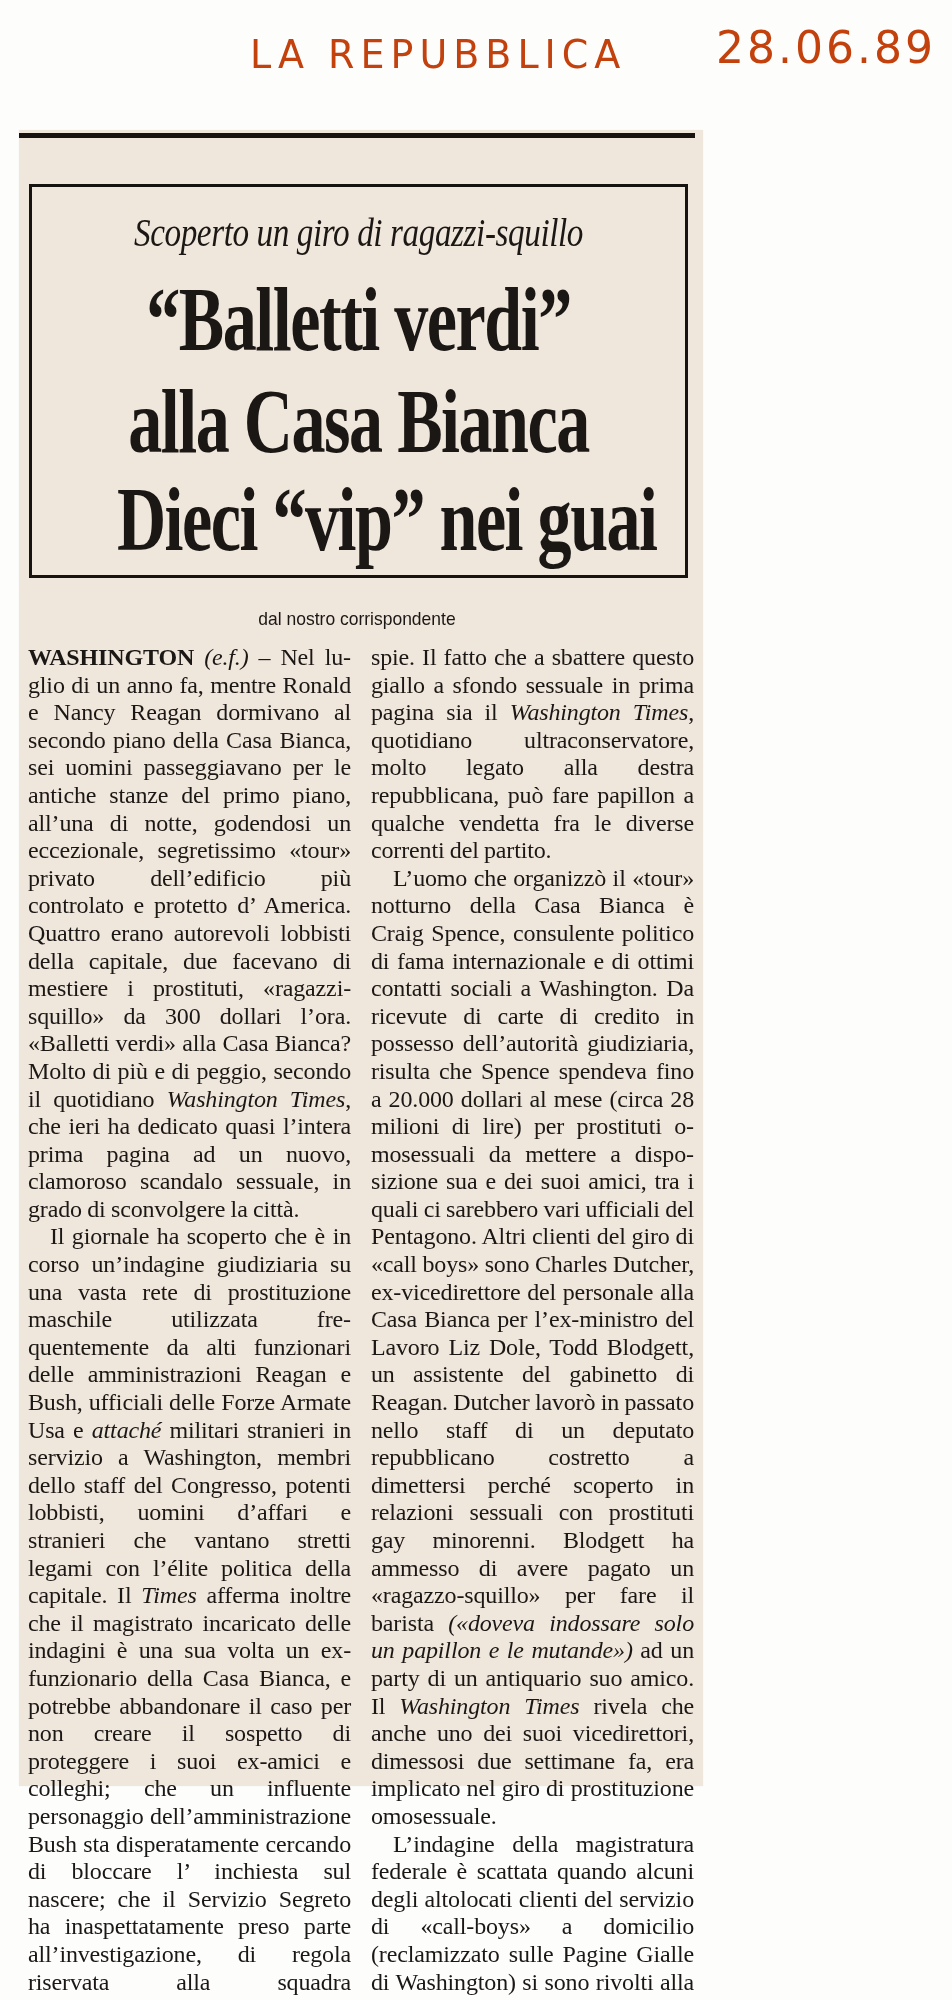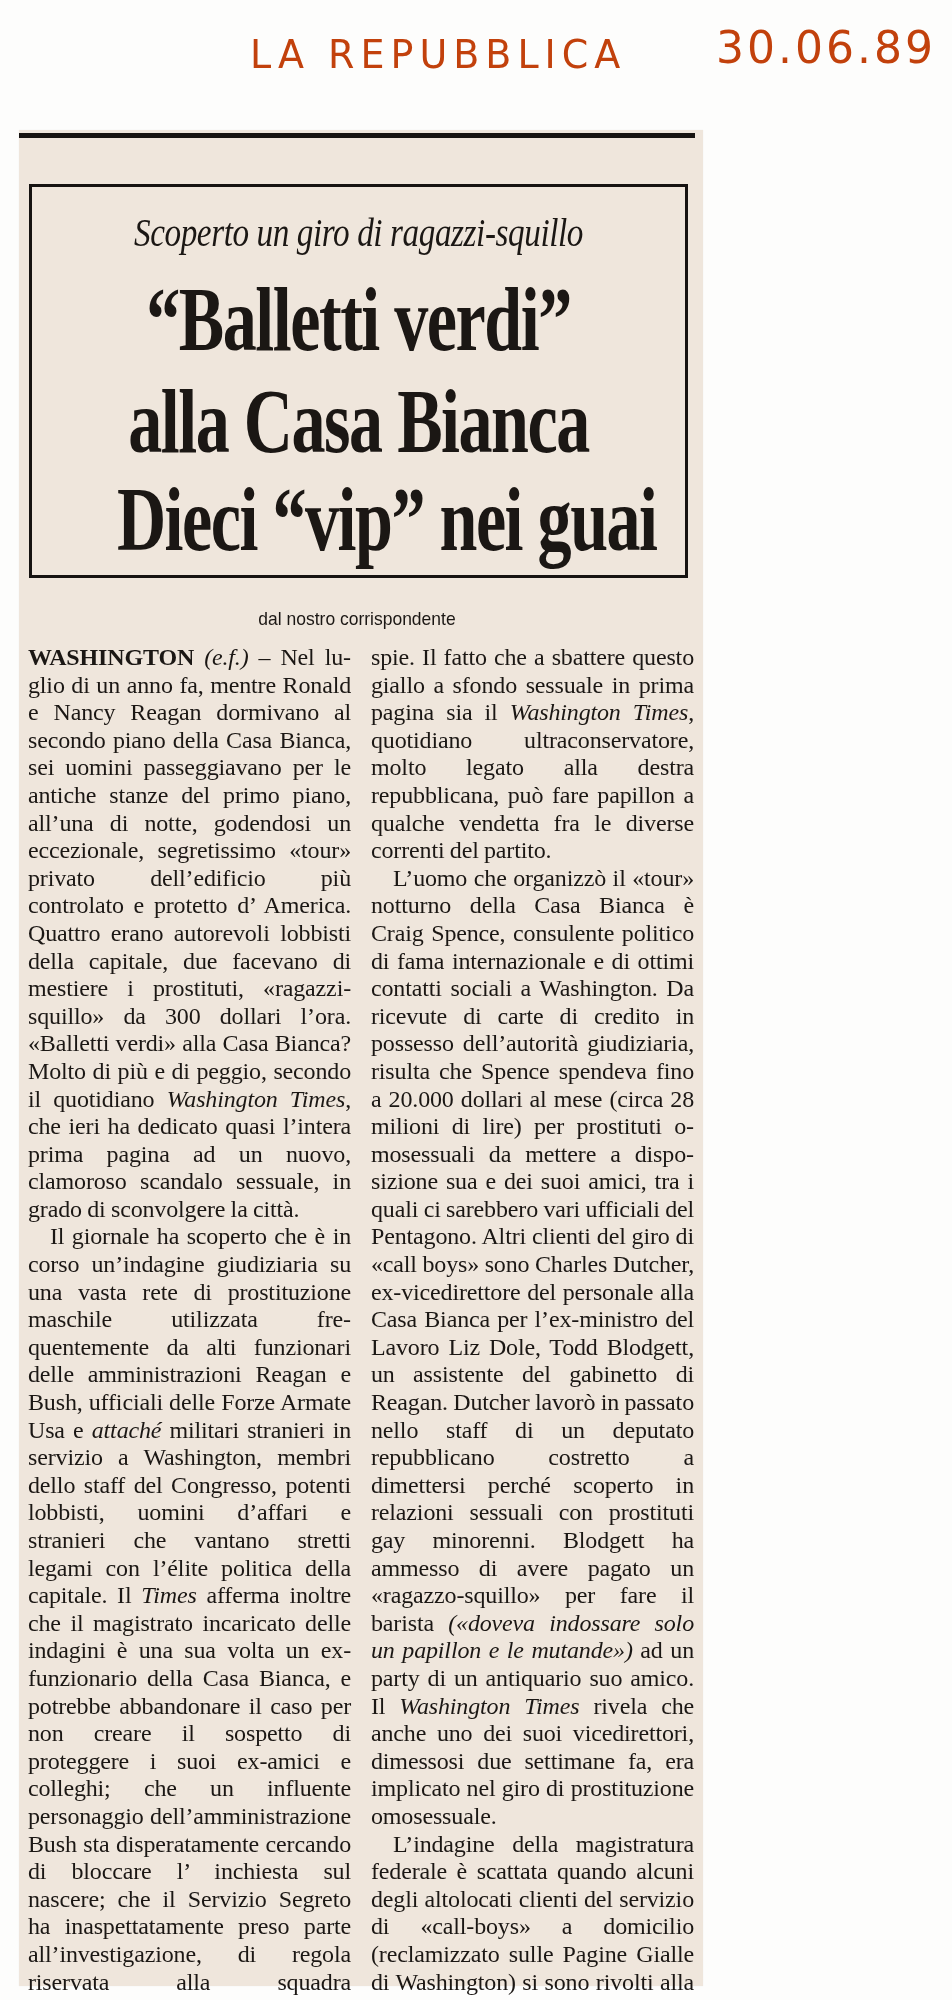--- a/index.html
+++ b/index.html
@@ -44,21 +44,21 @@
       letter-spacing: 3px;
       white-space: nowrap;
     }
 
     
     .clipping {
       position: absolute;
       left: 19px;
       top: 130px;
       width: 684px;
-      height: 1856px;
+      height: 1656px;
       background: #efe6dc;
       box-shadow: 0 0 1px rgba(0,0,0,0.08);
     }
     .top-rule {
       position: absolute;
       left: 0;
       top: 3px;
       width: 676px;
       height: 5px;
       background: #161311;
@@ -130,21 +130,21 @@
     }
     .col p.indent { text-indent: 22px; font-family: Liberation Serif, serif; }
     .col .it { font-style: italic; }
     .col .bd { font-weight: bold; }
   </style>
 </head>
 <body>
 
 <div class="annotation">
   <span class="ann-paper">LA REPUBBLICA</span>
-  <span class="ann-date">30.06.89</span>
+  <span class="ann-date">28.06.89</span>
 </div>
 
 <div class="clipping">
   <div class="top-rule"></div>
 
   <div class="headline-box">
     <div class="kicker">Scoperto un giro di ragazzi-squillo</div>
     <div class="hl hl-1">“Balletti verdi”</div>
     <div class="hl hl-2">alla Casa Bianca</div>
     <div class="hl hl-3">Dieci “vip” nei guai</div>

